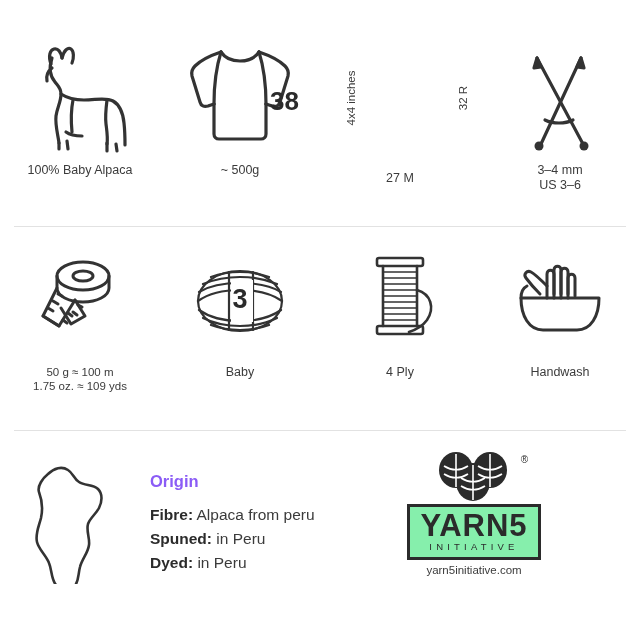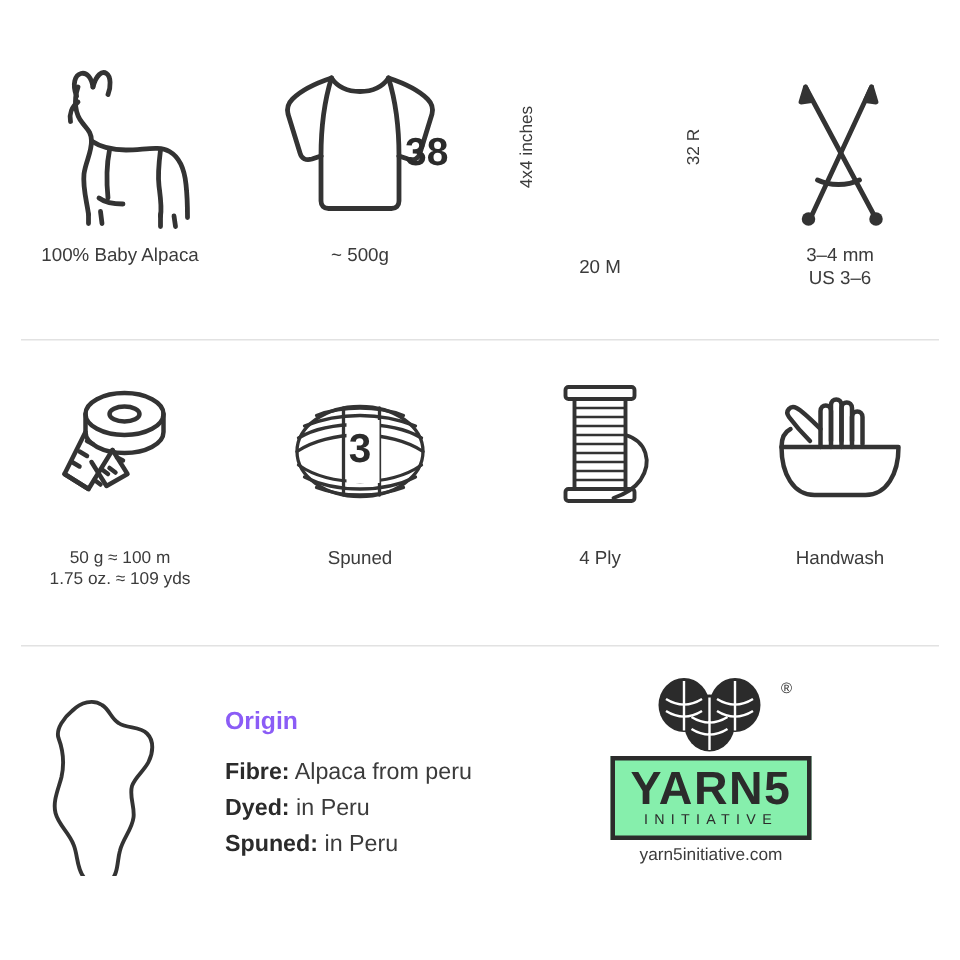--- a/index.html
+++ b/index.html
@@ -210,21 +210,21 @@
         <div class="num-overlay" style="left:0;right:0;top:52px;text-align:right;font-size:26px;">38</div>
       </div>
       <div class="caption">~ 500g</div>
     </div>
 
     <div class="cell">
       <div class="gauge-wrap">
         <div class="lbl-left">4x4 inches</div>
         <div class="lbl-right">32 R</div>
       </div>
-      <div class="caption">20 M</div>
+      <div class="caption">27 M</div>
     </div>
 
     <div class="cell">
       <div class="icon-box">
         <svg width="118" height="120" viewBox="0 0 118 120">
           <g fill="none" stroke="#333" stroke-width="3.2" stroke-linecap="round" stroke-linejoin="round">
             <path d="M36 24 L82 110"></path>
             <path d="M36 24 l-3 10 l7 -1 z" fill="#333"></path>
             <path d="M80 24 L40 110"></path>
             <path d="M80 24 l3 10 l-7 -1 z" fill="#333"></path>
@@ -273,21 +273,21 @@
             <path d="M30 31 c8 -3 18 -5 29 -5 c11 0 21 2 29 5"></path>
             <path d="M18 64 c10 7 25 11 41 11 c16 0 31 -4 41 -11"></path>
             <path d="M22 72 c10 5 23 8 37 8 c14 0 27 -3 37 -8"></path>
             <path d="M30 79 c8 3 18 5 29 5 c11 0 21 -2 29 -5"></path>
             <path d="M48 26 l0 58 M72 26 l0 58"></path>
           </g>
           <rect x="50" y="34" width="22" height="42" fill="#fff"></rect>
         </svg>
         <div class="num-overlay" style="left:0;right:0;top:38px;text-align:center;font-size:27px;">3</div>
       </div>
-      <div class="caption">Spuned</div>
+      <div class="caption">Baby</div>
     </div>
 
     <div class="cell">
       <div class="icon-box">
         <svg width="118" height="110" viewBox="0 0 118 110">
           <g fill="none" stroke="#333" stroke-width="2.6" stroke-linecap="round" stroke-linejoin="round">
             <rect x="36" y="12" width="46" height="8" rx="2"></rect>
             <rect x="36" y="80" width="46" height="8" rx="2"></rect>
             <path d="M42 20 l0 60 M76 20 l0 60"></path>
             <g stroke-width="1.7">
@@ -332,24 +332,24 @@
         </g>
       </svg>
     </div>
 
     <div id="origin-cell">
       <div id="origin-title">Origin</div>
       <div class="origin-line">
         <b>Fibre:</b><span> Alpaca from peru</span>
       </div>
       <div class="origin-line">
+        <b>Spuned:</b><span> in Peru</span>
+      </div>
+      <div class="origin-line">
         <b>Dyed:</b><span> in Peru</span>
-      </div>
-      <div class="origin-line">
-        <b>Spuned:</b><span> in Peru</span>
       </div>
     </div>
 
     <div id="logo-cell">
       <div id="logo-mark">
         <svg width="104" height="50" viewBox="0 0 104 50">
           <g fill="#2b2b2b">
             <ellipse cx="34" cy="18" rx="17" ry="18"></ellipse>
             <ellipse cx="68" cy="18" rx="17" ry="18"></ellipse>
             <ellipse cx="51" cy="30" rx="17" ry="19"></ellipse>

